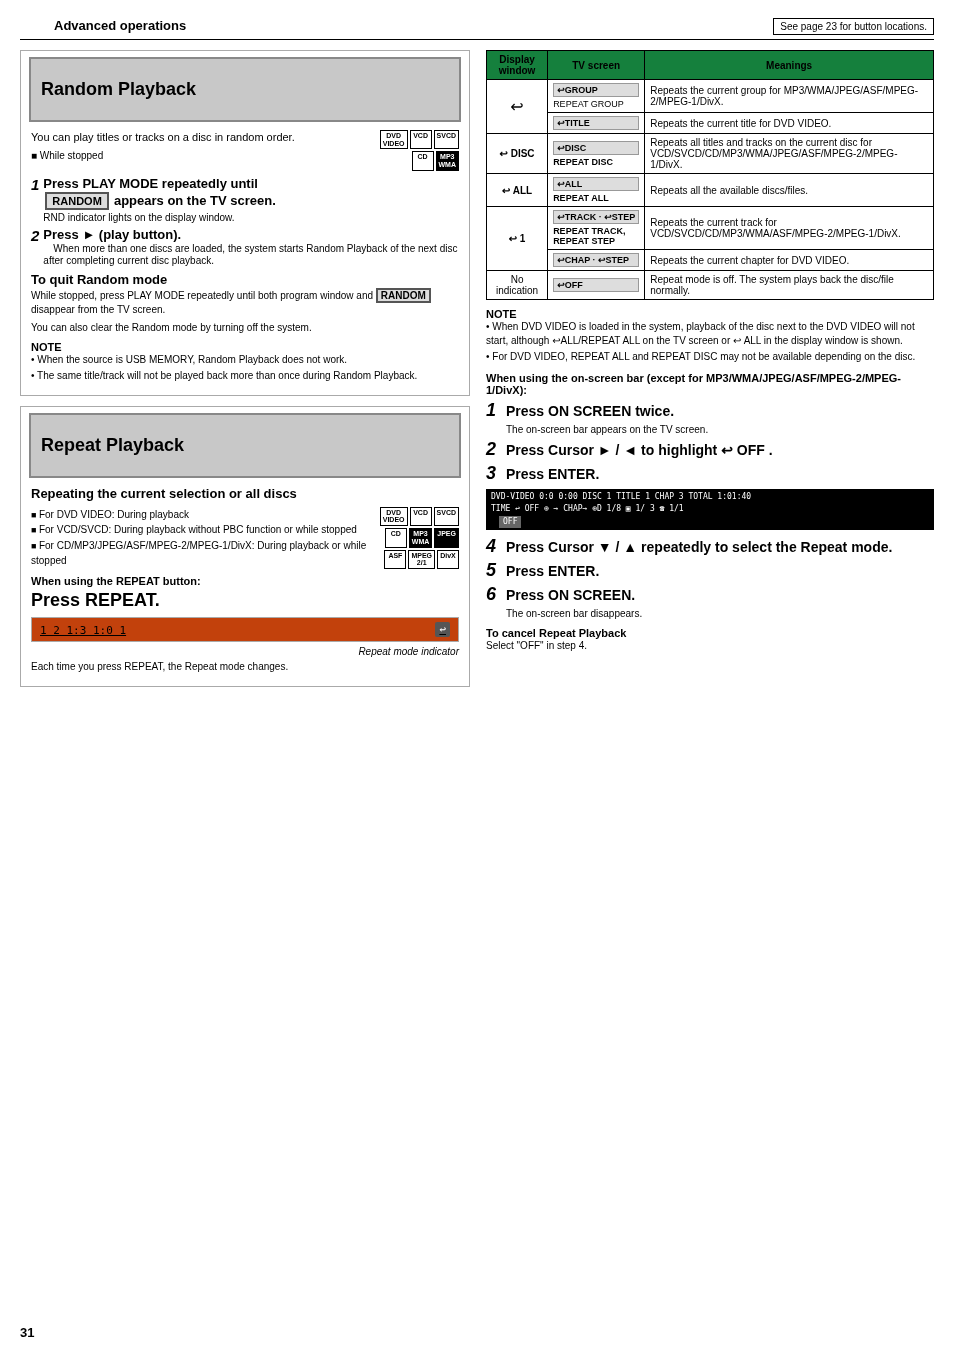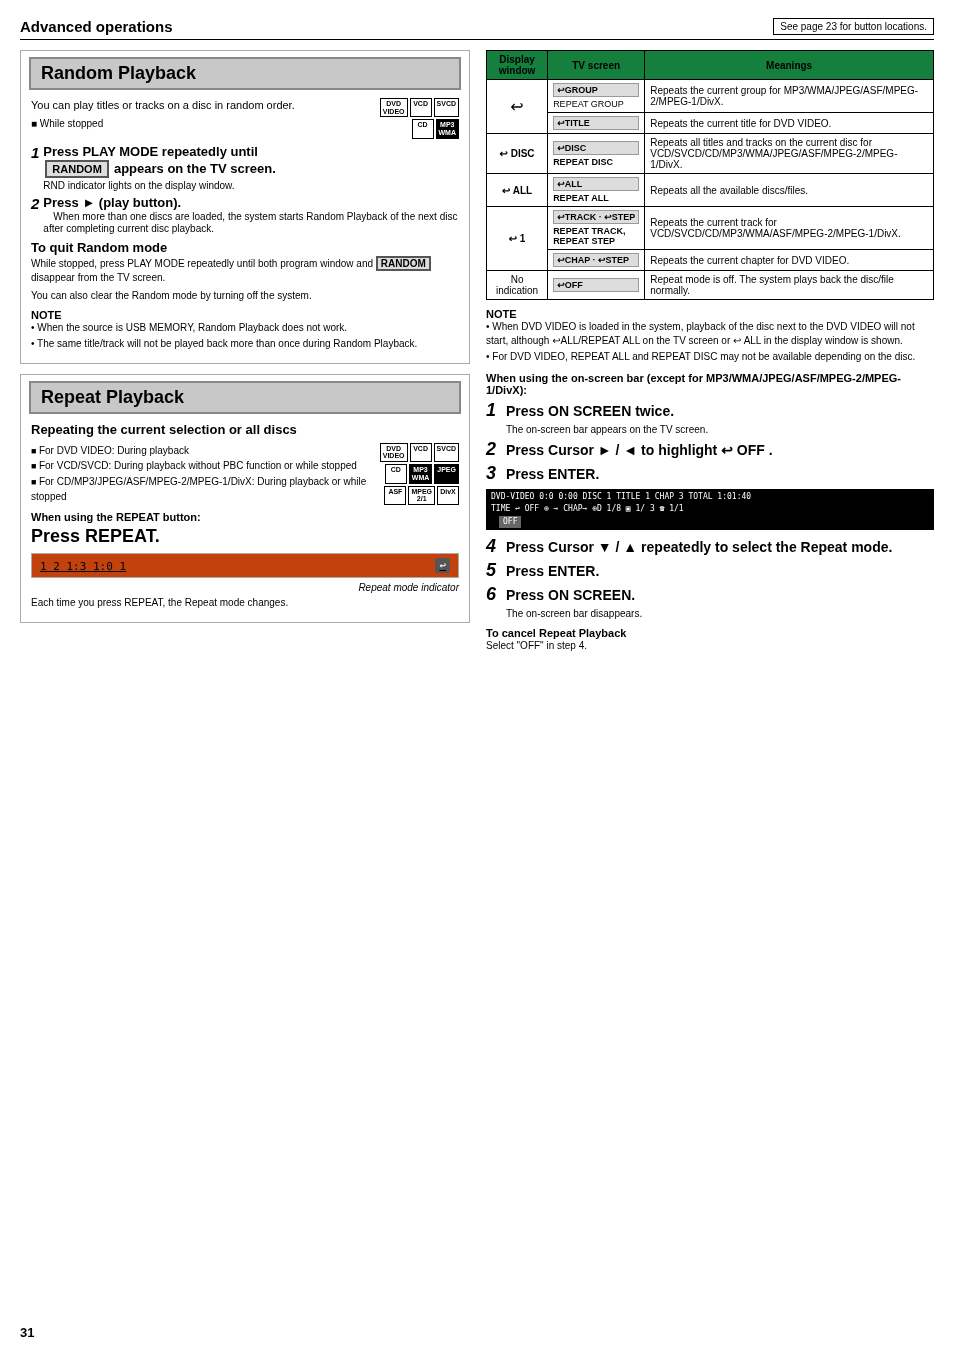--- a/index.html
+++ b/index.html
@@ -20,22 +20,23 @@
     }
     .header {
       display: flex;
       justify-content: space-between;
       align-items: flex-start;
       margin-bottom: 10px;
       border-bottom: 1px solid #000;
       padding-bottom: 4px;
     }
     .header-title {
-      font-size: 15px;
-      font-weight: bold;
+      font-size: 13px;
+      font-weight: bold;
+      margin-left: 34px;
     }
     .header-note {
       font-size: 10px;
       border: 1px solid #000;
       padding: 2px 6px;
     }
     .two-col {
       display: flex;
       gap: 16px;
     }
@@ -44,21 +45,21 @@
       flex-shrink: 0;
     }
     .right-col {
       flex: 1;
     }
     .section-title {
       background: #c8c8c8;
       border: 2px solid #888;
       font-size: 18px;
       font-weight: bold;
-      padding: 4px 10px;
+      padding: 20px 10px;
       margin-bottom: 8px;
       display: inline-block;
       width: 100%;
     }
     .section-body {
       padding: 0 2px;
     }
     .step-num {
       font-size: 15px;
       font-weight: bold;

